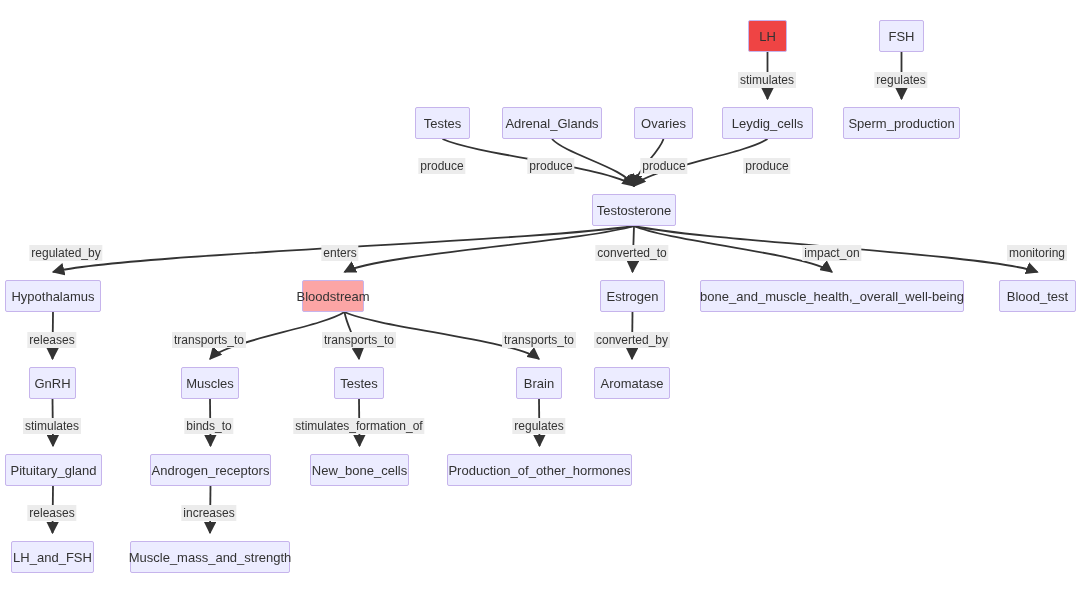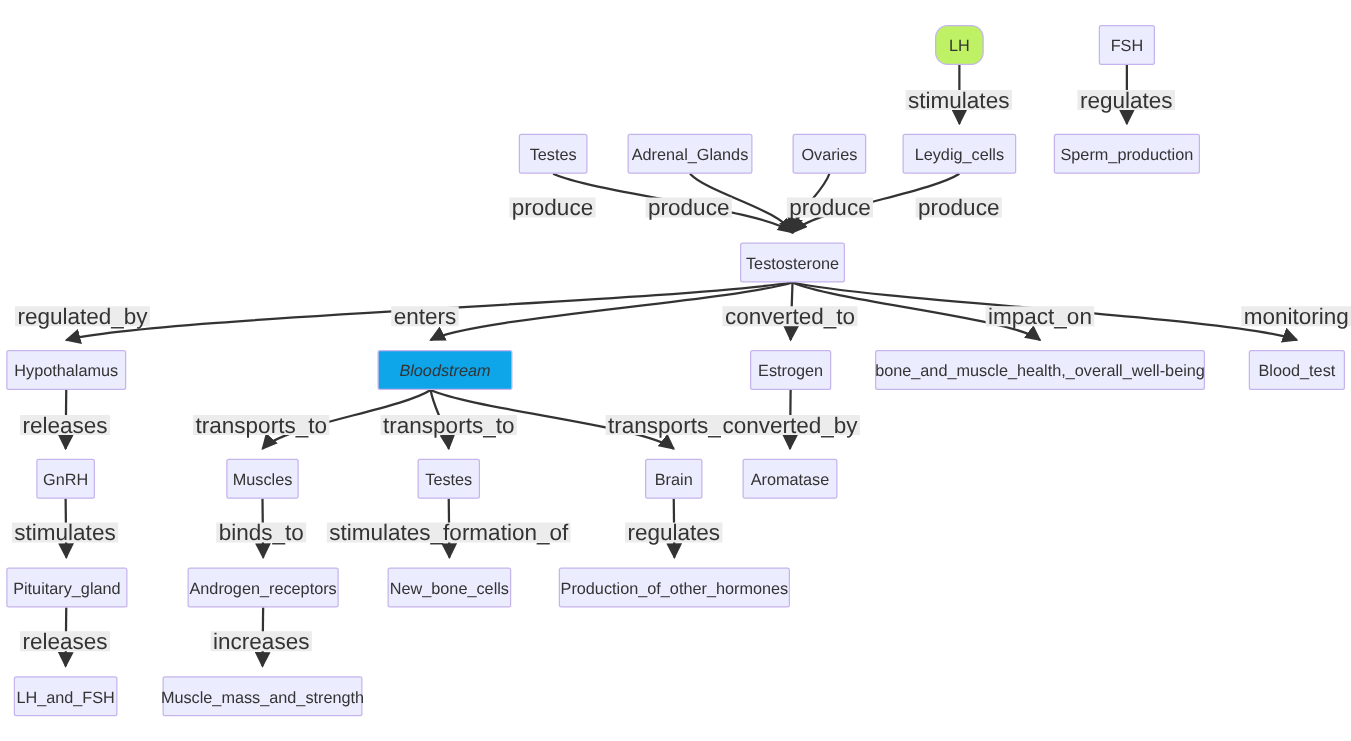--- a/index.html
+++ b/index.html
@@ -43,21 +43,21 @@
   }
   .node-label {
     color: #333333;
     font-size: 13px;
   }
   .edge-label {
     position: absolute;
     box-sizing: border-box;
     background: #ECECEC;
     color: #333333;
-    font-size: 18px;
+    font-size: 12px;
     line-height: 14px;
     white-space: nowrap;
     padding: 1px 2px;
     transform: translate(-50%, -50%);
   }
 </style>
 </head>
 <body>
 
 <div id="diagram">
@@ -86,21 +86,21 @@
         <path d="M 632.5 312 L 632 359" marker-end="url(#arrow)"></path>
         <path d="M 52.5 399 L 53 446" marker-end="url(#arrow)"></path>
         <path d="M 210 399 L 210.5 446" marker-end="url(#arrow)"></path>
         <path d="M 359 399 L 359.5 446" marker-end="url(#arrow)"></path>
         <path d="M 539 399 L 539.5 446" marker-end="url(#arrow)"></path>
         <path d="M 53 486 L 52.5 533" marker-end="url(#arrow)"></path>
         <path d="M 210.5 486 L 210 533" marker-end="url(#arrow)"></path>
       </g>
   </svg>
   <div id="node-layer">
-      <div class="node" style="left: 748px; top: 20px; width: 39px; height: 32px; background: #bef264; border-color: rgb(198, 180, 236); border-radius: 10px;">
+      <div class="node" style="left: 748px; top: 20px; width: 39px; height: 32px; background: #ef4444; border-color: rgb(198, 180, 236);">
         <span class="node-label">LH</span>
       </div>
       <div class="node" style="left: 879px; top: 20px; width: 45px; height: 32px; background: rgb(236, 236, 255); border-color: rgb(198, 180, 236);">
         <span class="node-label">FSH</span>
       </div>
       <div class="node" style="left: 415px; top: 107px; width: 55px; height: 32px; background: rgb(236, 236, 255); border-color: rgb(198, 180, 236);">
         <span class="node-label">Testes</span>
       </div>
       <div class="node" style="left: 502px; top: 107px; width: 100px; height: 32px; background: rgb(236, 236, 255); border-color: rgb(198, 180, 236);">
         <span class="node-label">Adrenal_Glands</span>
@@ -113,21 +113,21 @@
       </div>
       <div class="node" style="left: 843px; top: 107px; width: 117px; height: 32px; background: rgb(236, 236, 255); border-color: rgb(198, 180, 236);">
         <span class="node-label">Sperm_production</span>
       </div>
       <div class="node" style="left: 592px; top: 194px; width: 84px; height: 32px; background: rgb(236, 236, 255); border-color: rgb(198, 180, 236);">
         <span class="node-label">Testosterone</span>
       </div>
       <div class="node" style="left: 5px; top: 280px; width: 96px; height: 32px; background: rgb(236, 236, 255); border-color: rgb(198, 180, 236);">
         <span class="node-label">Hypothalamus</span>
       </div>
-      <div class="node" style="left: 302px; top: 280px; width: 108px; height: 32px; background: #0ea5e9; border-color: rgb(198, 180, 236); font-style: italic;">
+      <div class="node" style="left: 302px; top: 280px; width: 62px; height: 32px; background: #fca5a5; border-color: rgb(198, 180, 236);">
         <span class="node-label">Bloodstream</span>
       </div>
       <div class="node" style="left: 600px; top: 280px; width: 65px; height: 32px; background: rgb(236, 236, 255); border-color: rgb(198, 180, 236);">
         <span class="node-label">Estrogen</span>
       </div>
       <div class="node" style="left: 700px; top: 280px; width: 264px; height: 32px; background: rgb(236, 236, 255); border-color: rgb(198, 180, 236);">
         <span class="node-label">bone_and_muscle_health,_overall_well-being</span>
       </div>
       <div class="node" style="left: 999px; top: 280px; width: 77px; height: 32px; background: rgb(236, 236, 255); border-color: rgb(198, 180, 236);">
         <span class="node-label">Blood_test</span>

